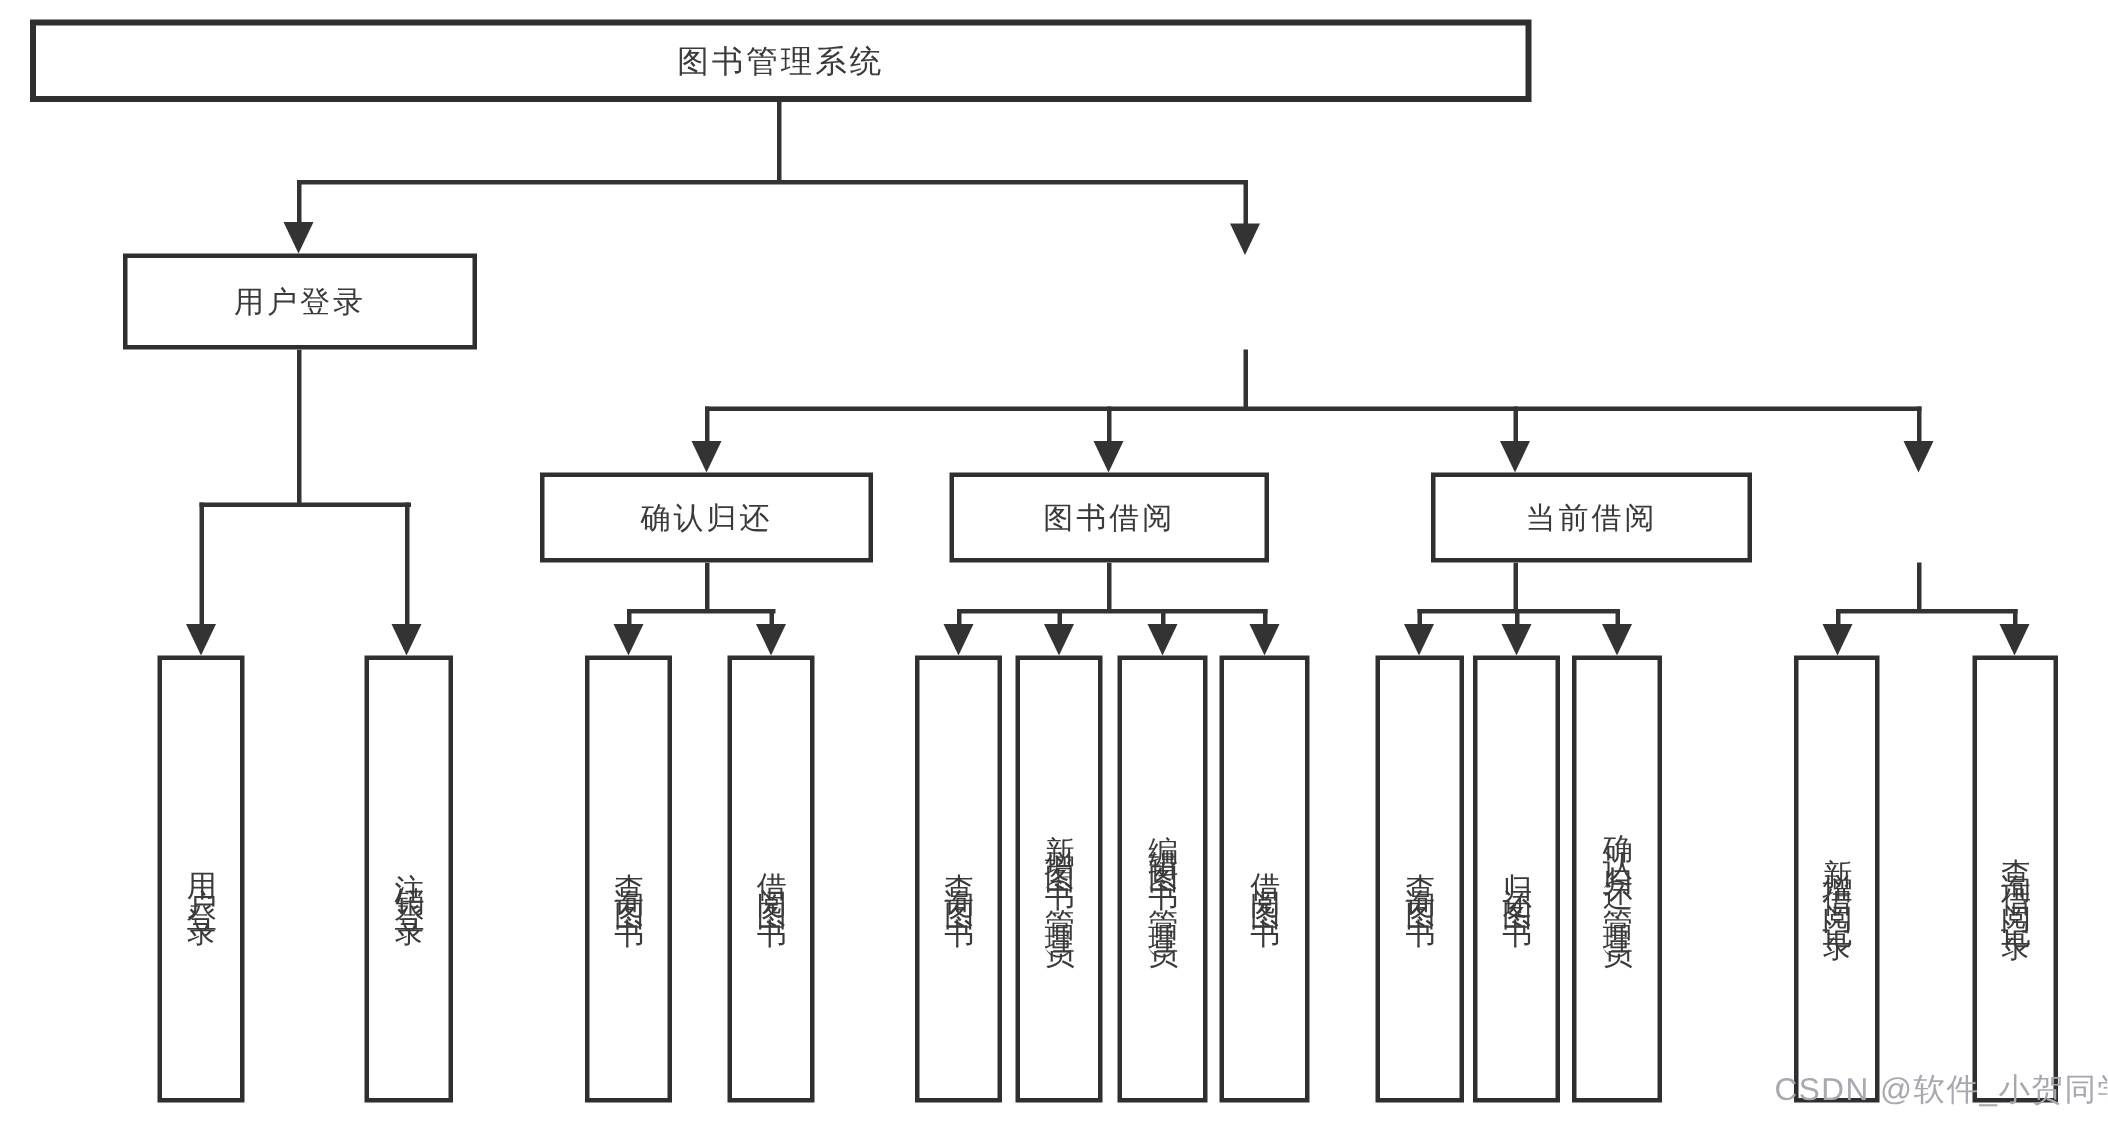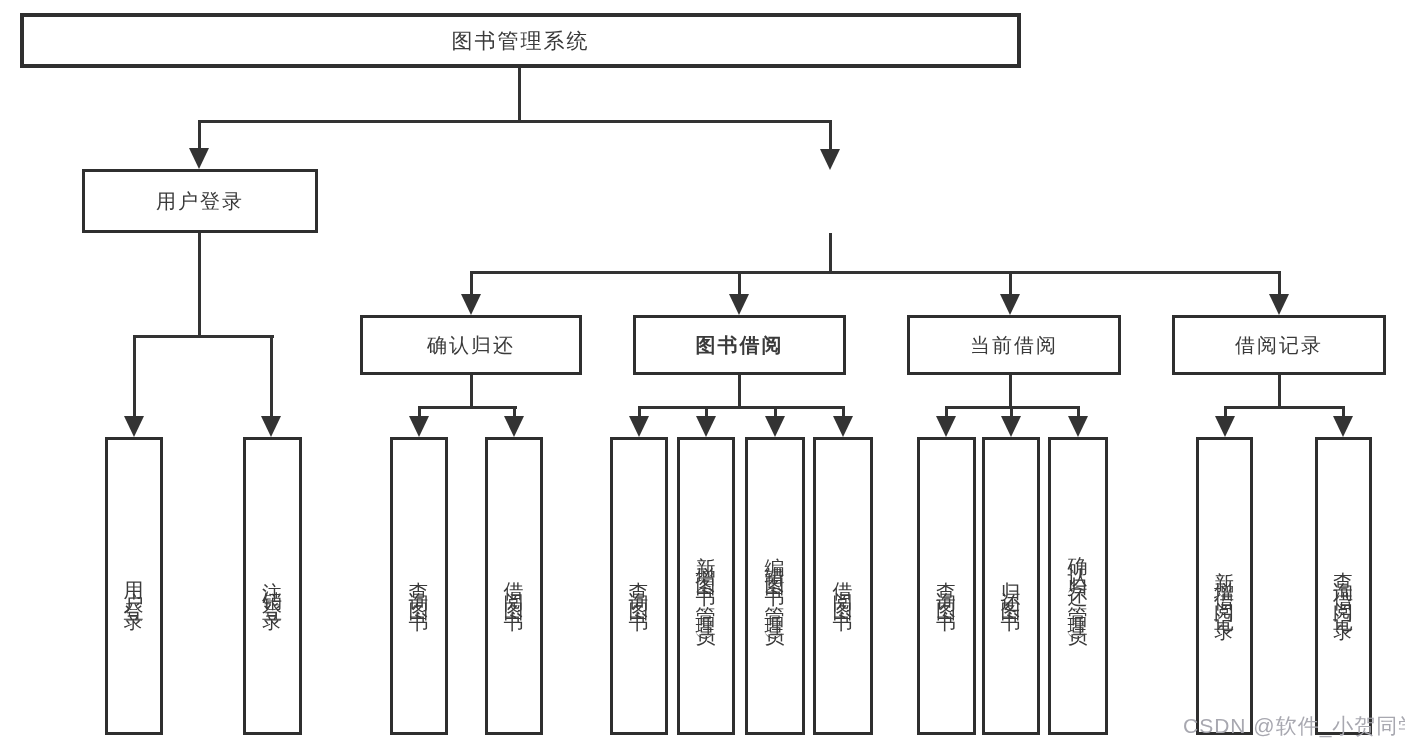--- a/index.html
+++ b/index.html
@@ -64,28 +64,25 @@
   <div class="vline" style="left:738px;top:271px;height:26px;"></div>
   <div class="arrow" style="left:729px;top:294px;"></div>
   <div class="vline" style="left:1009px;top:271px;height:26px;"></div>
   <div class="arrow" style="left:1000px;top:294px;"></div>
   <div class="vline" style="left:1278px;top:271px;height:26px;"></div>
   <div class="arrow" style="left:1269px;top:294px;"></div>
 
   <div class="box" style="left:360px;top:315px;width:222px;height:60px;">
     <span>确认归还</span>
   </div>
-  <div class="box" style="left:633px;top:315px;width:213px;height:60px;font-weight:bold;">
+  <div class="box" style="left:633px;top:315px;width:213px;height:60px;">
     <span>图书借阅</span>
   </div>
-  <div class="box" style="left:907px;top:315px;width:214px;height:60px;text-align:center;">
+  <div class="box" style="left:954px;top:315px;width:214px;height:60px;text-align:center;">
     <span>当前借阅</span>
-  </div>
-  <div class="box" style="left:1172px;top:315px;width:214px;height:60px;">
-    <span>借阅记录</span>
   </div>
 
   <div class="vline" style="left:470px;top:375px;height:33px;"></div>
   <div class="hline" style="left:418px;top:406px;width:99px;"></div>
   <div class="vline" style="left:418px;top:406px;height:13px;"></div>
   <div class="arrow" style="left:409px;top:416px;"></div>
   <div class="vline" style="left:513px;top:406px;height:13px;"></div>
   <div class="arrow" style="left:504px;top:416px;"></div>
 
   <div class="vline" style="left:738px;top:375px;height:33px;"></div>

